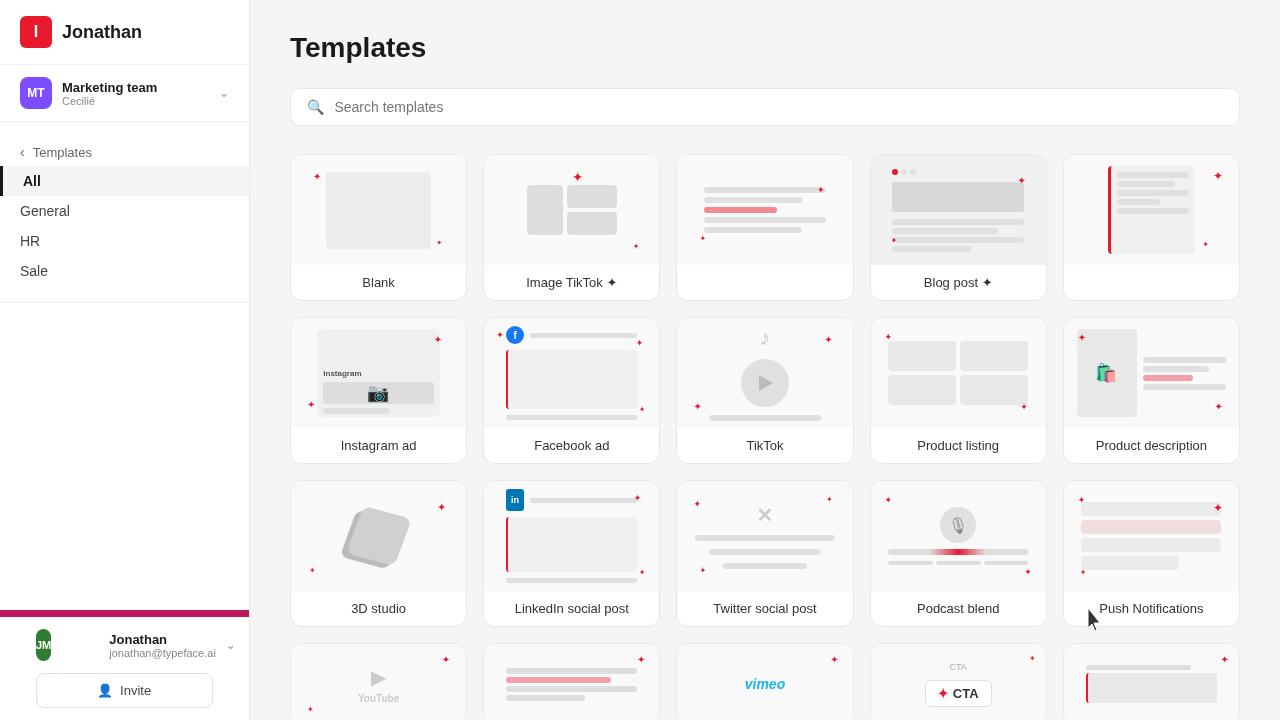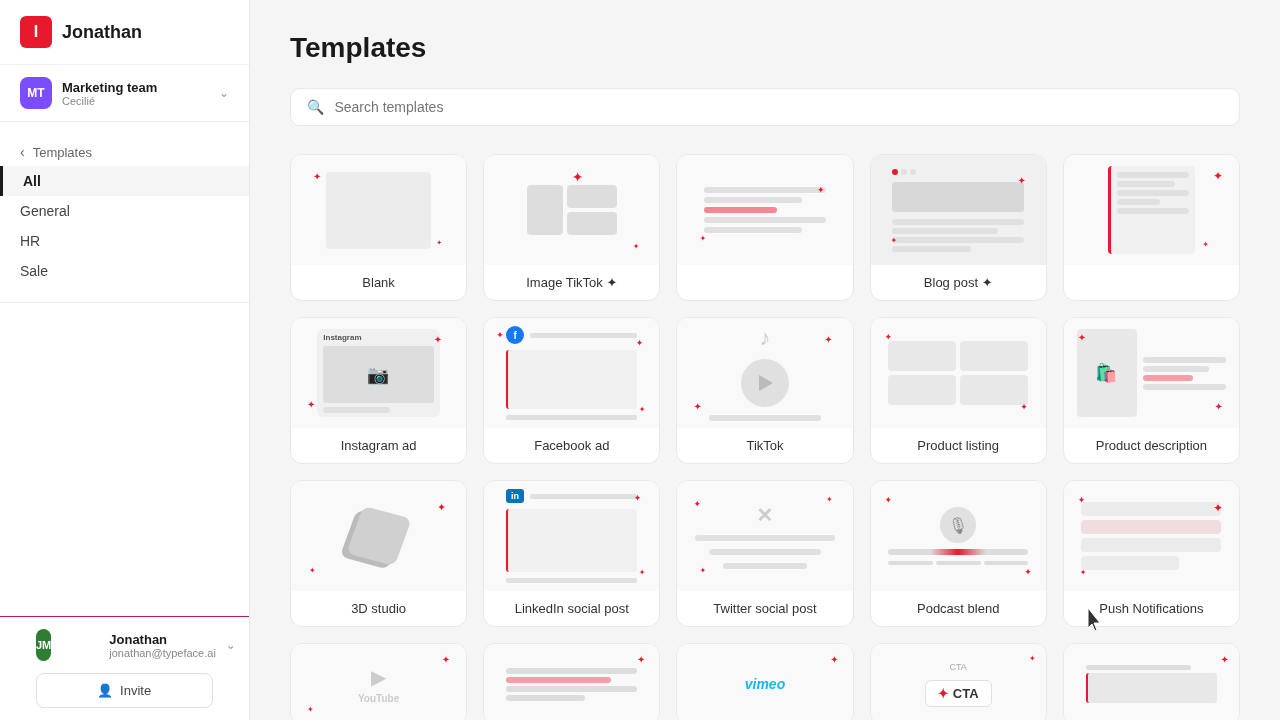--- a/index.html
+++ b/index.html
@@ -87,21 +87,21 @@
     }
     .nav-item.active {
       color: #1a1a1a;
       font-weight: 600;
       background: #f5f5f5;
       border-left: 3px solid #1a1a1a;
     }
 
     .sidebar-bottom {
       margin-top: auto;
-      border-top: 1px solid #be185d;
+      border-top: 7px solid #be185d;
       padding: 12px 36px;
     }
     .user-section {
       display: flex;
       align-items: center;
       gap: 10px;
       margin-bottom: 12px;
     }
     .user-avatar {
       width: 32px;
@@ -265,20 +265,21 @@
       border-radius: 6px;
       display: flex;
       flex-direction: column;
       overflow: hidden;
     }
     .ig-header {
       padding: 4px 6px;
       font-size: 8px;
       font-weight: bold;
       color: #555;
+      margin-top: 36px;
     }
     .ig-img {
       flex: 1;
       background: #ddd;
       margin: 0 6px;
       border-radius: 3px;
       display: flex;
       align-items: center;
       justify-content: center;
     }
@@ -663,21 +664,21 @@
       </div>
       <div class="template-label">3D studio</div>
     </div>
 
     <div class="template-card">
       <div class="template-preview">
         <span class="sparkle" style="top:12px;right:18px;font-size:9px;">✦</span>
         <span class="sparkle" style="bottom:14px;right:14px;font-size:8px;">✦</span>
         <div class="preview-linkedin">
           <div style="display:flex;align-items:center;gap:6px;margin-bottom:3px;">
-            <div style="width:18px;height:14px;background:#0077b5;border-radius:3px;display:flex;align-items:center;justify-content:center;color:white;font-size:9px;font-weight:900;">in</div>
+            <div style="width:18px;height:22px;background:#0077b5;border-radius:3px;display:flex;align-items:center;justify-content:center;color:white;font-size:9px;font-weight:900;">in</div>
             <div class="li-bar" style="flex:1;"></div>
           </div>
           <div class="li-content"></div>
           <div class="li-bar" style="margin-top:3px;"></div>
         </div>
       </div>
       <div class="template-label">LinkedIn social post</div>
     </div>
 
     <div class="template-card">

